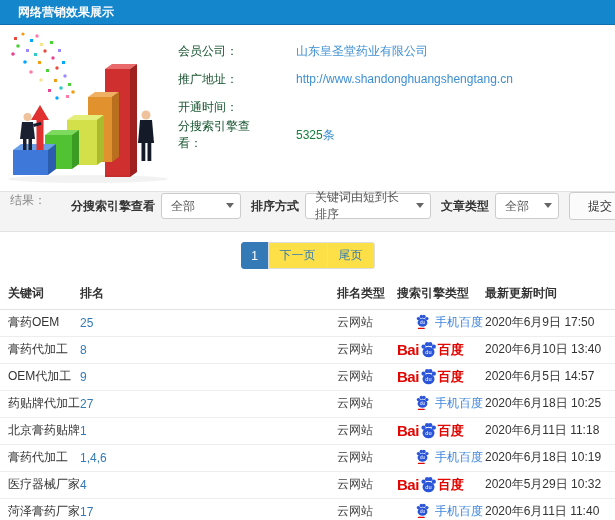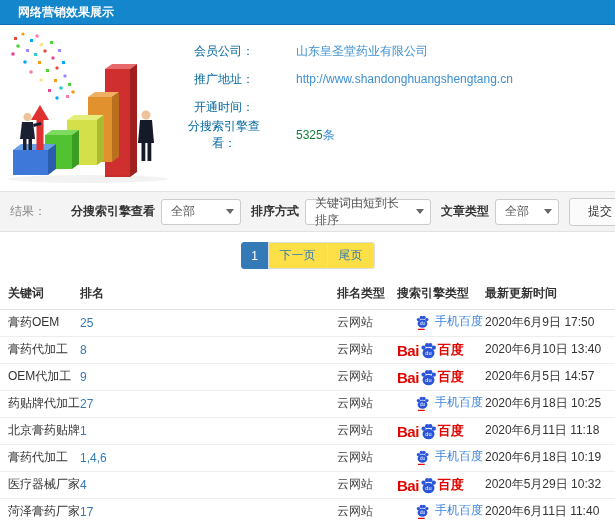--- a/index.html
+++ b/index.html
@@ -8,30 +8,30 @@
 
   
   .topbar { height: 25px; background: #1486cc; border-bottom: 1px solid #0f6fae;
     color: #fff; font-weight: bold; font-size: 12px; line-height: 25px; padding-left: 18px; }
 
   
   .info-section { position: relative; height: 166px; }
   .illustration { position: absolute; left: 0; top: 2px; width: 180px; height: 160px; }
   .info-fields { position: absolute; left: 178px; top: 12px; }
   .info-row { display: flex; align-items: center; height: 28px; }
-  .info-label { width: 92px; text-align: center; color: #0369a1; }
+  .info-label { width: 92px; text-align: left; color: #14532d; }
   .info-value { margin-left: 26px; }
   .link { color: #3d8fd1; cursor: pointer; text-decoration: none; }
   .plain-value { color: #444; }
   .rank-count { color: #15803d; }
   .rank-unit { color: #3d8fd1; }
 
   
   .filter-bar { height: 41px; background: #f4f4f4; border-top: 1px solid #e2e2e2;
-    border-bottom: 1px solid #e2e2e2; display: flex; align-items: center; padding: 0 0 0 10px; }
+    border-bottom: 1px solid #e2e2e2; display: flex; align-items: flex-start; padding: 0 0 0 10px; }
   .results-label { color: #888; }
   .filter-group { margin-left: auto; display: flex; align-items: center; }
   .filter-label { font-weight: bold; color: #333; margin: 0 6px 0 10px; }
   .select { position: relative; height: 26px; background: #fff; border: 1px solid #ccc;
     border-radius: 3px; display: flex; align-items: center; padding: 0 20px 0 9px;
     color: #555; cursor: pointer; }
   .select .caret { position: absolute; right: 6px; top: 9px; width: 0; height: 0;
     border-left: 4px solid transparent; border-right: 4px solid transparent;
     border-top: 5px solid #666; }
   .sel-engine { width: 80px; }
@@ -55,21 +55,21 @@
   col.c1 { width: 80px; } col.c2 { width: 257px; } col.c3 { width: 60px; }
   col.c4 { width: 88px; } col.c5 { width: 130px; }
   th, td { text-align: left; font-weight: normal; padding: 0; white-space: nowrap; overflow: hidden; }
   thead th { height: 30px; font-weight: bold; color: #333; border-bottom: 1px solid #e3e3e3; }
   th:first-child, td:first-child { padding-left: 8px; margin-top: 48px; }
   tbody td { height: 27px; border-bottom: 1px solid #ededed; }
   .rank-link { color: #337ab7; cursor: pointer; }
   .rank-type { color: #444; }
   .time-cell { color: #333; }
   .engine-cell { text-align: left; }
-  .engine-cell .engine-inner { display: inline-flex; align-items: flex-end; }
+  .engine-cell .engine-inner { display: inline-flex; align-items: flex-start; }
   .engine-mobile { display: inline-flex; align-items: center; gap: 5px; padding-left: 18px; color: #3f86dd; }
   .engine-baidu { display: inline-flex; align-items: center; gap: 1px; }
   .bai-text { color: #e10601; font-weight: bold; font-size: 15px; letter-spacing: -0.5px; }
   .bd-text { color: #e10601; font-weight: bold; font-size: 13px; }
 </style>
 </head>
 <body>
 
 <div class="topbar">网络营销效果展示</div>
 

